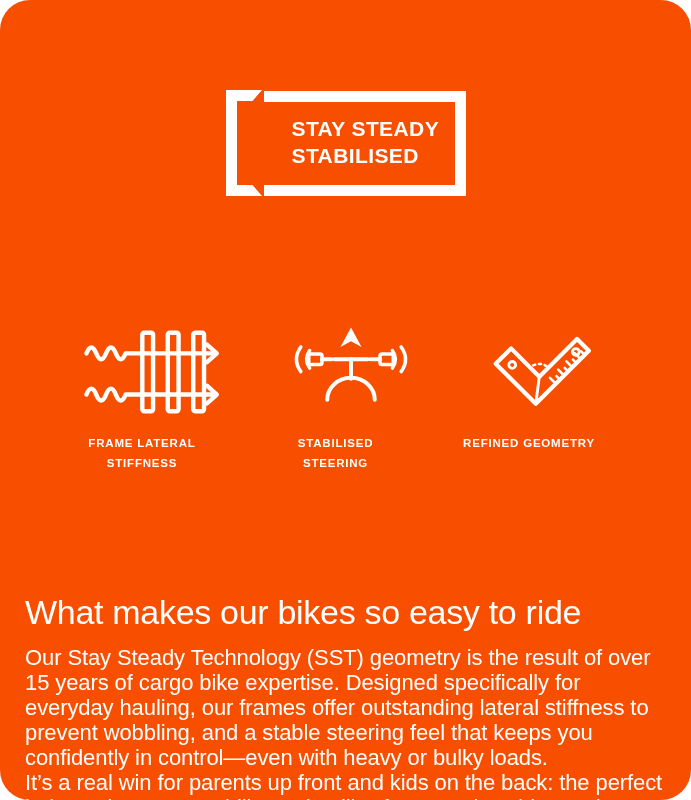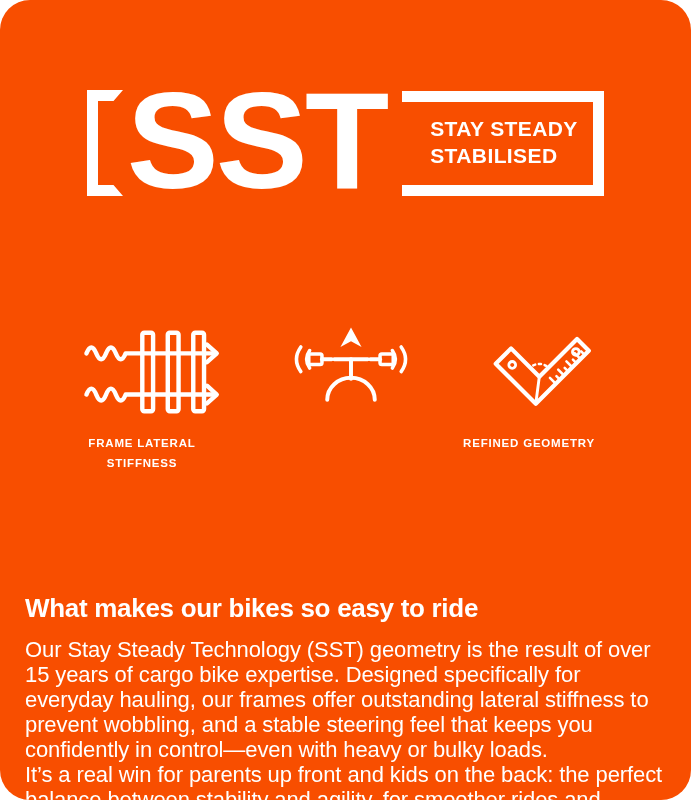--- a/index.html
+++ b/index.html
@@ -89,42 +89,41 @@
     stroke-linecap: round;
     stroke-linejoin: round;
   }
 
   
   .copy {
     margin-top: 120px;
     padding: 0 25px;
   }
   .heading {
-    font-size: 26px;
-    font-weight: 700;
+    font-size: 34px;
+    font-weight: 400;
     letter-spacing: -0.3px;
     margin-bottom: 13px;
   }
   .body-text p {
     font-size: 22px;
     line-height: 25px;
     letter-spacing: -0.1px;
     max-width: 648px;
   }
 </style>
 </head>
 <body>
 
 <div class="card">
 
   <div class="logo-row">
     <svg class="bracket-left" viewBox="0 0 38 106" aria-hidden="true">
       <path d="M0,0 L36,0 L26.5,11 L11,11 L11,95 L26.5,95 L36,106 L0,106 Z" fill="#ffffff"></path>
     </svg>
-    <div class="sst-text">SST</div>
     <div class="bracket-right">
       <div class="tagline">STAY STEADY</div>
       <div class="tagline">STABILISED</div>
     </div>
   </div>
 
   <div class="features">
 
     <div class="feature">
       <div class="feature-icon-box">
@@ -151,20 +150,21 @@
           <rect class="stroke" x="27" y="34" width="15" height="12" rx="2" stroke-width="4"></rect>
           <path class="stroke" stroke-width="4.5" d="M42,40 L53,40"></path>
           <rect class="stroke" x="108" y="34" width="15" height="12" rx="2" stroke-width="4"></rect>
           <path class="stroke" stroke-width="4.5" d="M97,40 L108,40"></path>
           <path class="stroke" stroke-width="4" d="M18,26 Q8,40 18,54"></path>
           <path class="stroke" stroke-width="4" d="M28,30 Q21,40 28,50"></path>
           <path class="stroke" stroke-width="4" d="M132,26 Q142,40 132,54"></path>
           <path class="stroke" stroke-width="4" d="M122,30 Q129,40 122,50"></path>
         </svg>
       </div>
+      <div class="feature-label">STABILISED STEERING</div>
     </div>
 
     <div class="feature">
       <div class="feature-icon-box">
         <svg width="102" height="100" viewBox="0 0 120 120" aria-hidden="true">
           <g transform="translate(36,84) rotate(-45)">
             <path class="stroke" stroke-width="5" d="M0,20 L0,-48 L26,-48 L26,0 L90,0 L90,20 Z"></path>
             <path class="stroke" stroke-width="3.5" d="M0,20 L26,0"></path>
             <g class="stroke" stroke-width="3">
               <line x1="34" y1="20" x2="34" y2="10"></line>

